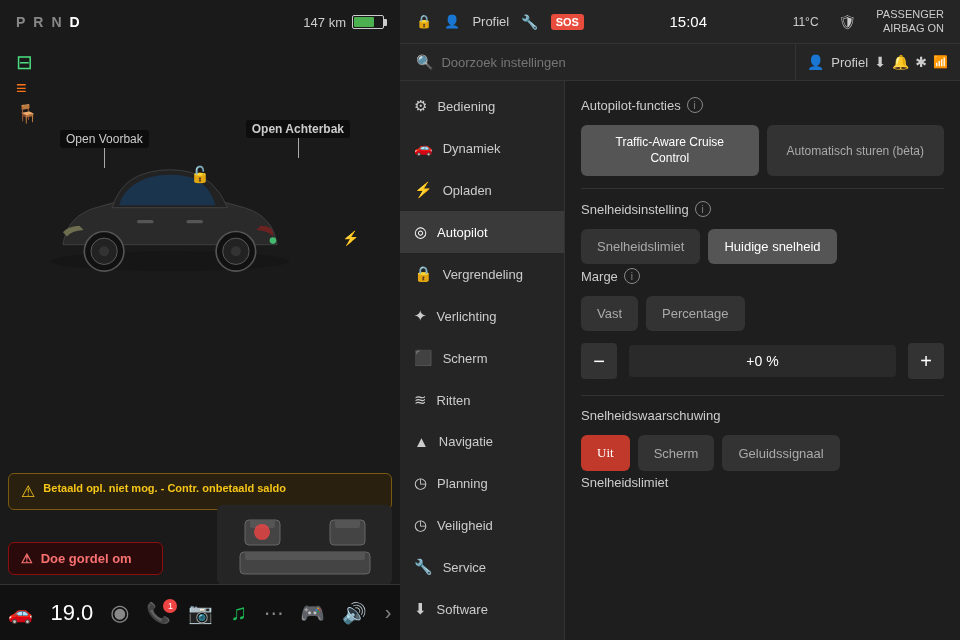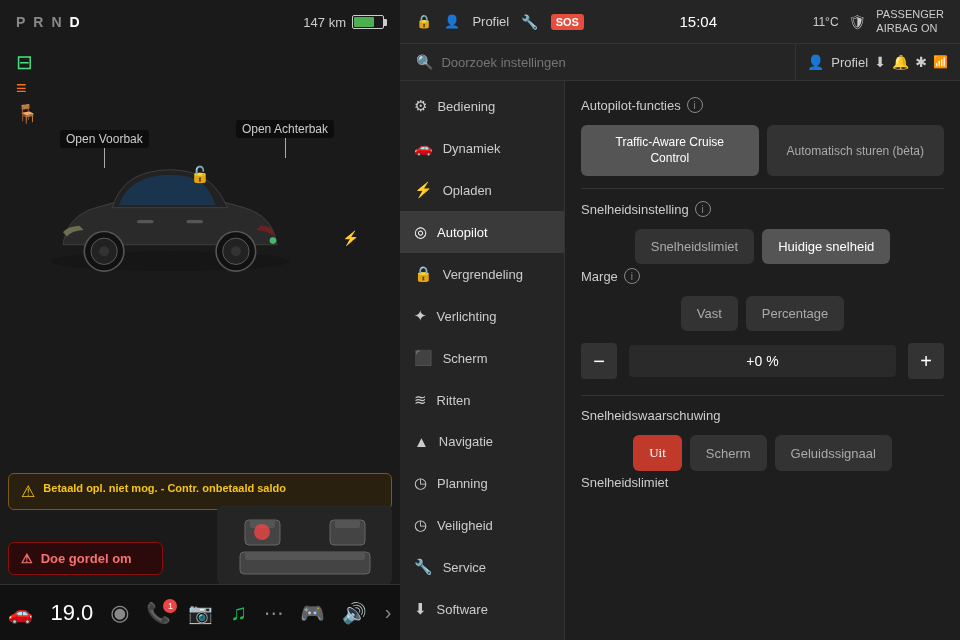--- a/index.html
+++ b/index.html
@@ -111,21 +111,21 @@
       position: absolute;
       color: #ccc;
       font-size: 12px;
       background: rgba(0,0,0,0.5);
       padding: 2px 6px;
       border-radius: 3px;
       white-space: nowrap;
     }
 
     .label-frunk { top: 20px; left: 30px; }
-    .label-trunk { top: 10px; right: 36px; }
+    .label-trunk { top: 10px; right: 20px; font-weight: bold; }
 
     .label-frunk::after, .label-trunk::after {
       content: '';
       position: absolute;
       width: 1px;
       height: 20px;
       background: #aaa;
       bottom: -20px;
       left: 50%;
     }
@@ -271,23 +271,24 @@
       display: flex;
       align-items: center;
       gap: 12px;
       color: #ccc;
       font-size: 13px;
     }
 
     .top-icons-right {
       display: flex;
       align-items: center;
-      gap: 10px;
+      gap: 20px;
       color: #ccc;
       font-size: 12px;
+      text-align: right;
     }
 
     .time-display {
       color: #fff;
       font-size: 15px;
       font-weight: 500;
     }
 
     .settings-layout {
       display: flex;
@@ -372,21 +373,20 @@
       color: #888;
       flex-shrink: 0;
       cursor: pointer;
     }
 
     .btn-group {
       display: flex;
       gap: 8px;
       margin-bottom: 4px;
       flex-wrap: wrap;
-      justify-content: center;
     }
 
     .btn {
       padding: 10px 16px;
       border-radius: 6px;
       border: none;
       cursor: pointer;
       font-size: 13px;
       font-weight: 500;
     }

